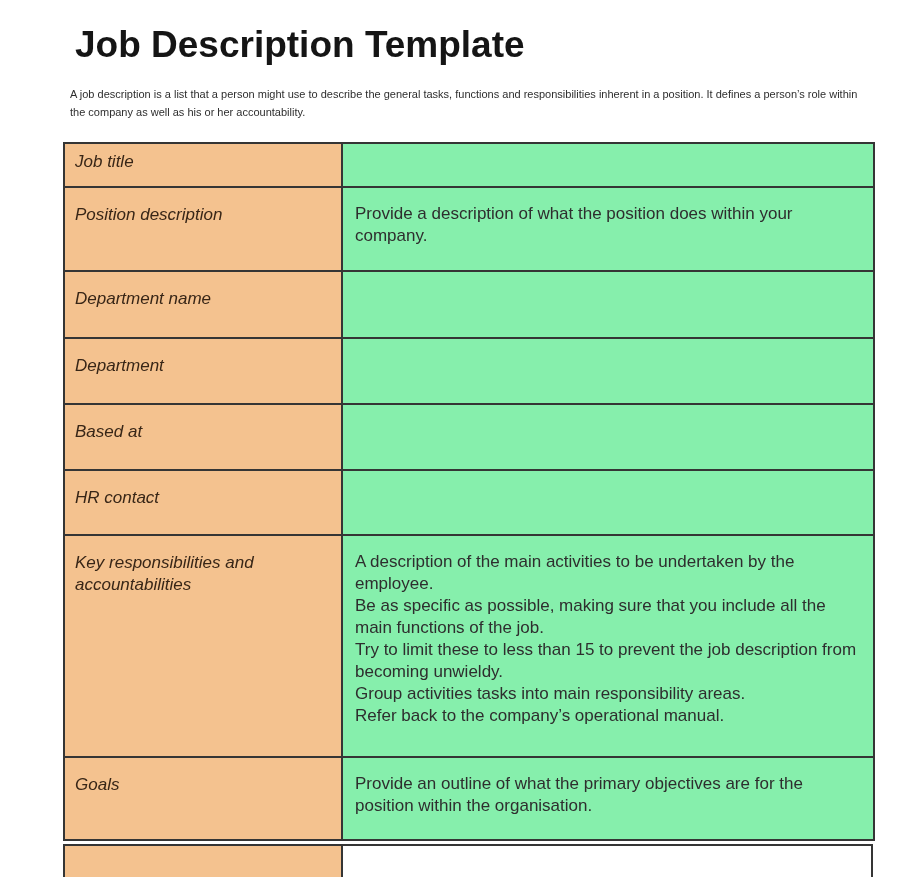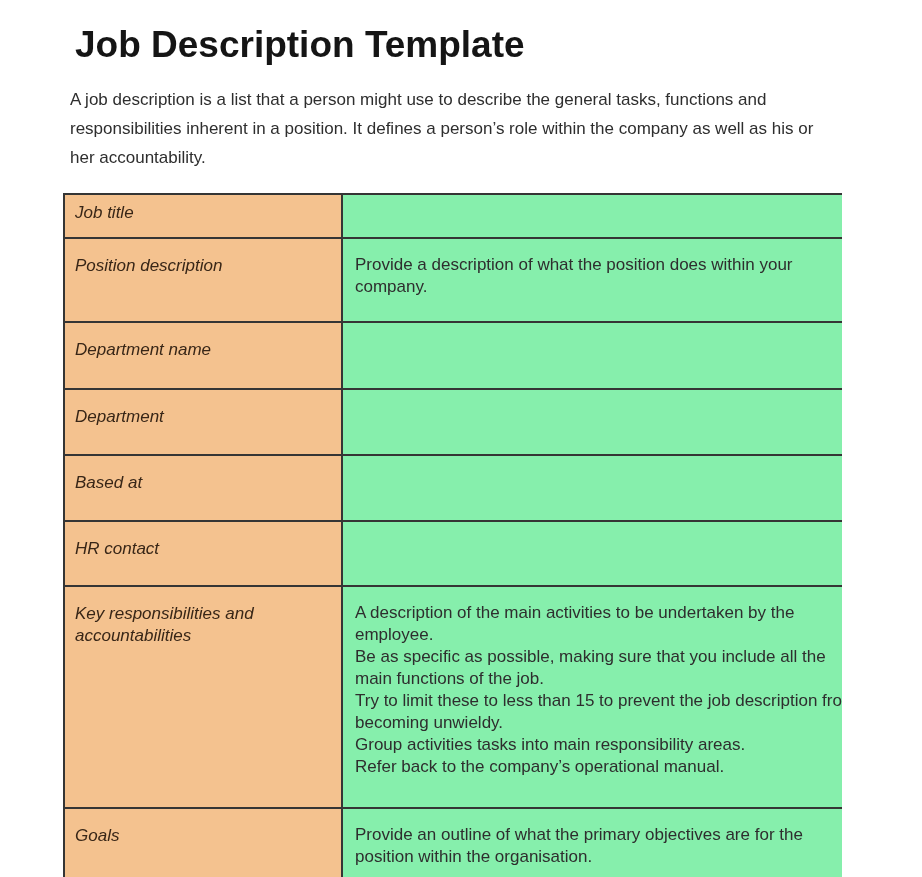--- a/index.html
+++ b/index.html
@@ -5,40 +5,40 @@
   html, body {
     margin: 0;
     padding: 0;
     width: 922px;
     height: 877px;
     overflow: hidden;
     background: #ffffff;
     font-family: "Liberation Sans", "DejaVu Sans", sans-serif;
   }
   .page {
-    width: 842px;
+    width: 922px;
     height: 877px;
     overflow: hidden;
     padding-left: 63px;
     box-sizing: border-box;
     background: #ffffff;
   }
   .title {
     margin: 24px 0 0 12px;
     font-size: 37px;
     line-height: 42px;
     font-weight: 700;
     color: #151515;
     letter-spacing: 0;
   }
   .intro {
     margin: 19px 0 0 7px;
     max-width: 795px;
-    font-size: 17px;
-    line-height: 29px;
+    font-size: 11px;
+    line-height: 18px;
     color: var(--body-text, #2e2e2e);
   }
   table.jd-table {
     margin-top: 21px;
     border-collapse: collapse;
     table-layout: fixed;
     width: 810px;
     border: 2px solid var(--table-border, #353535);
   }
   col.col-label { width: 278px; }

